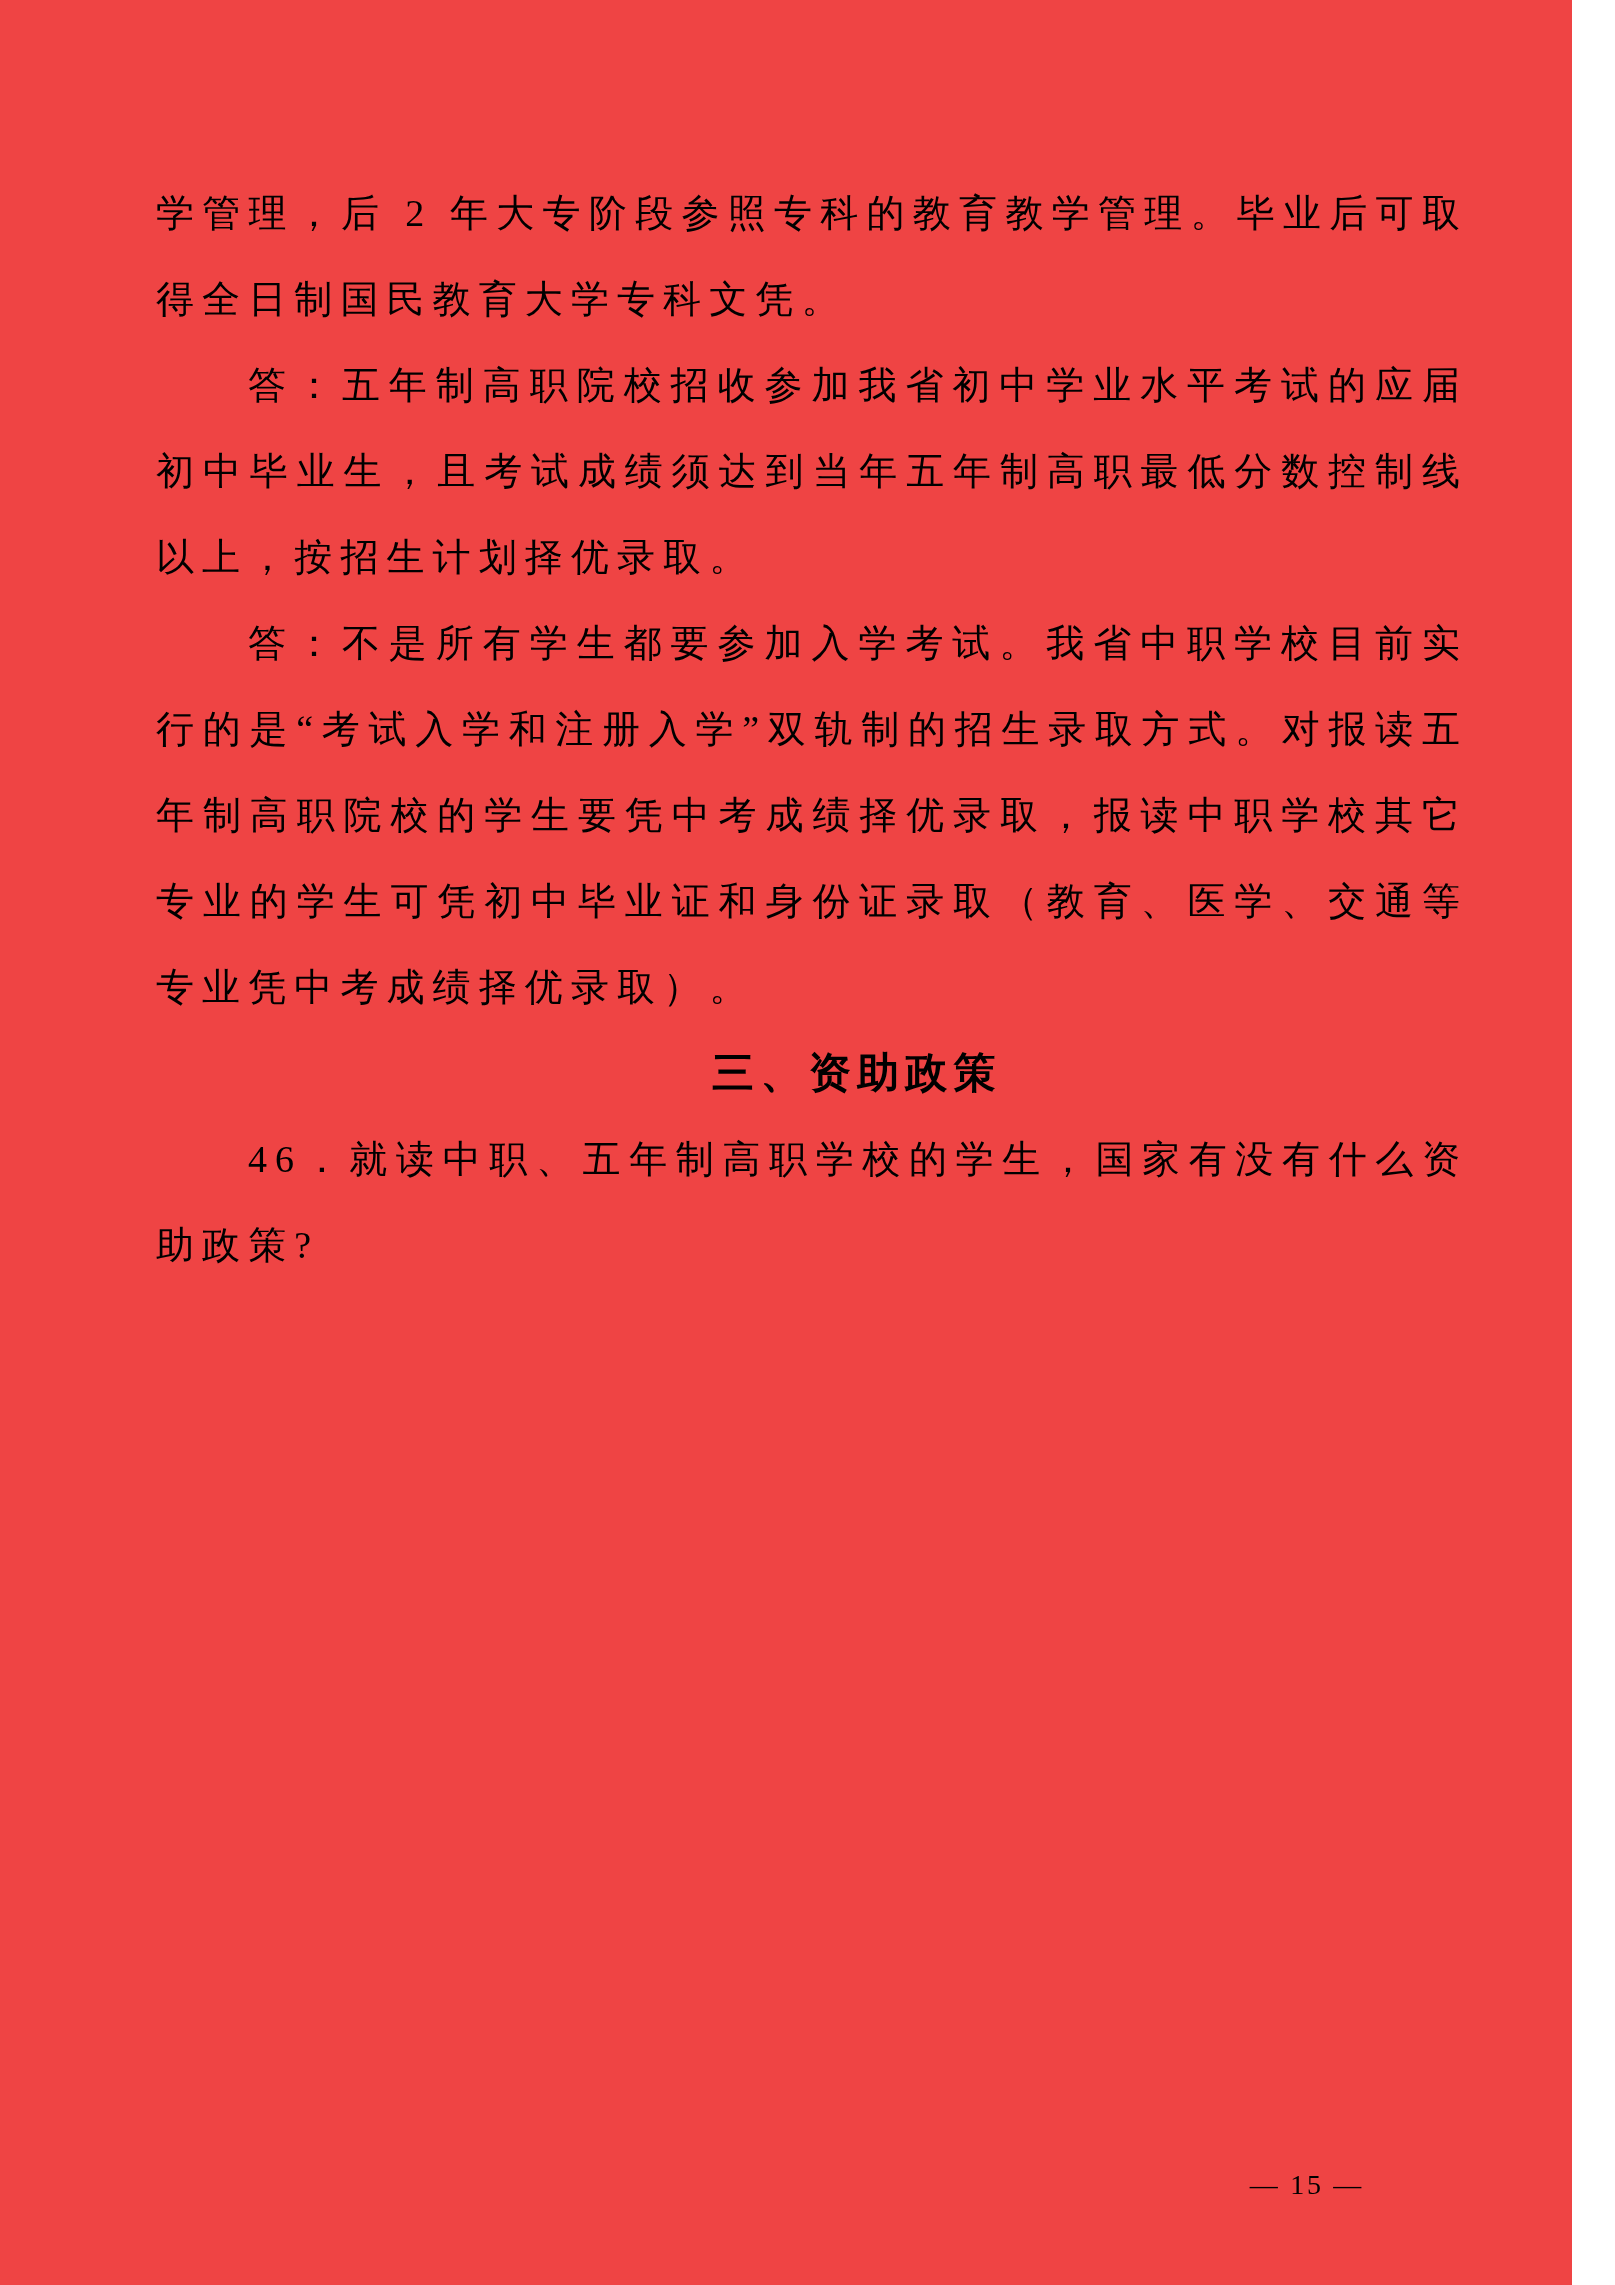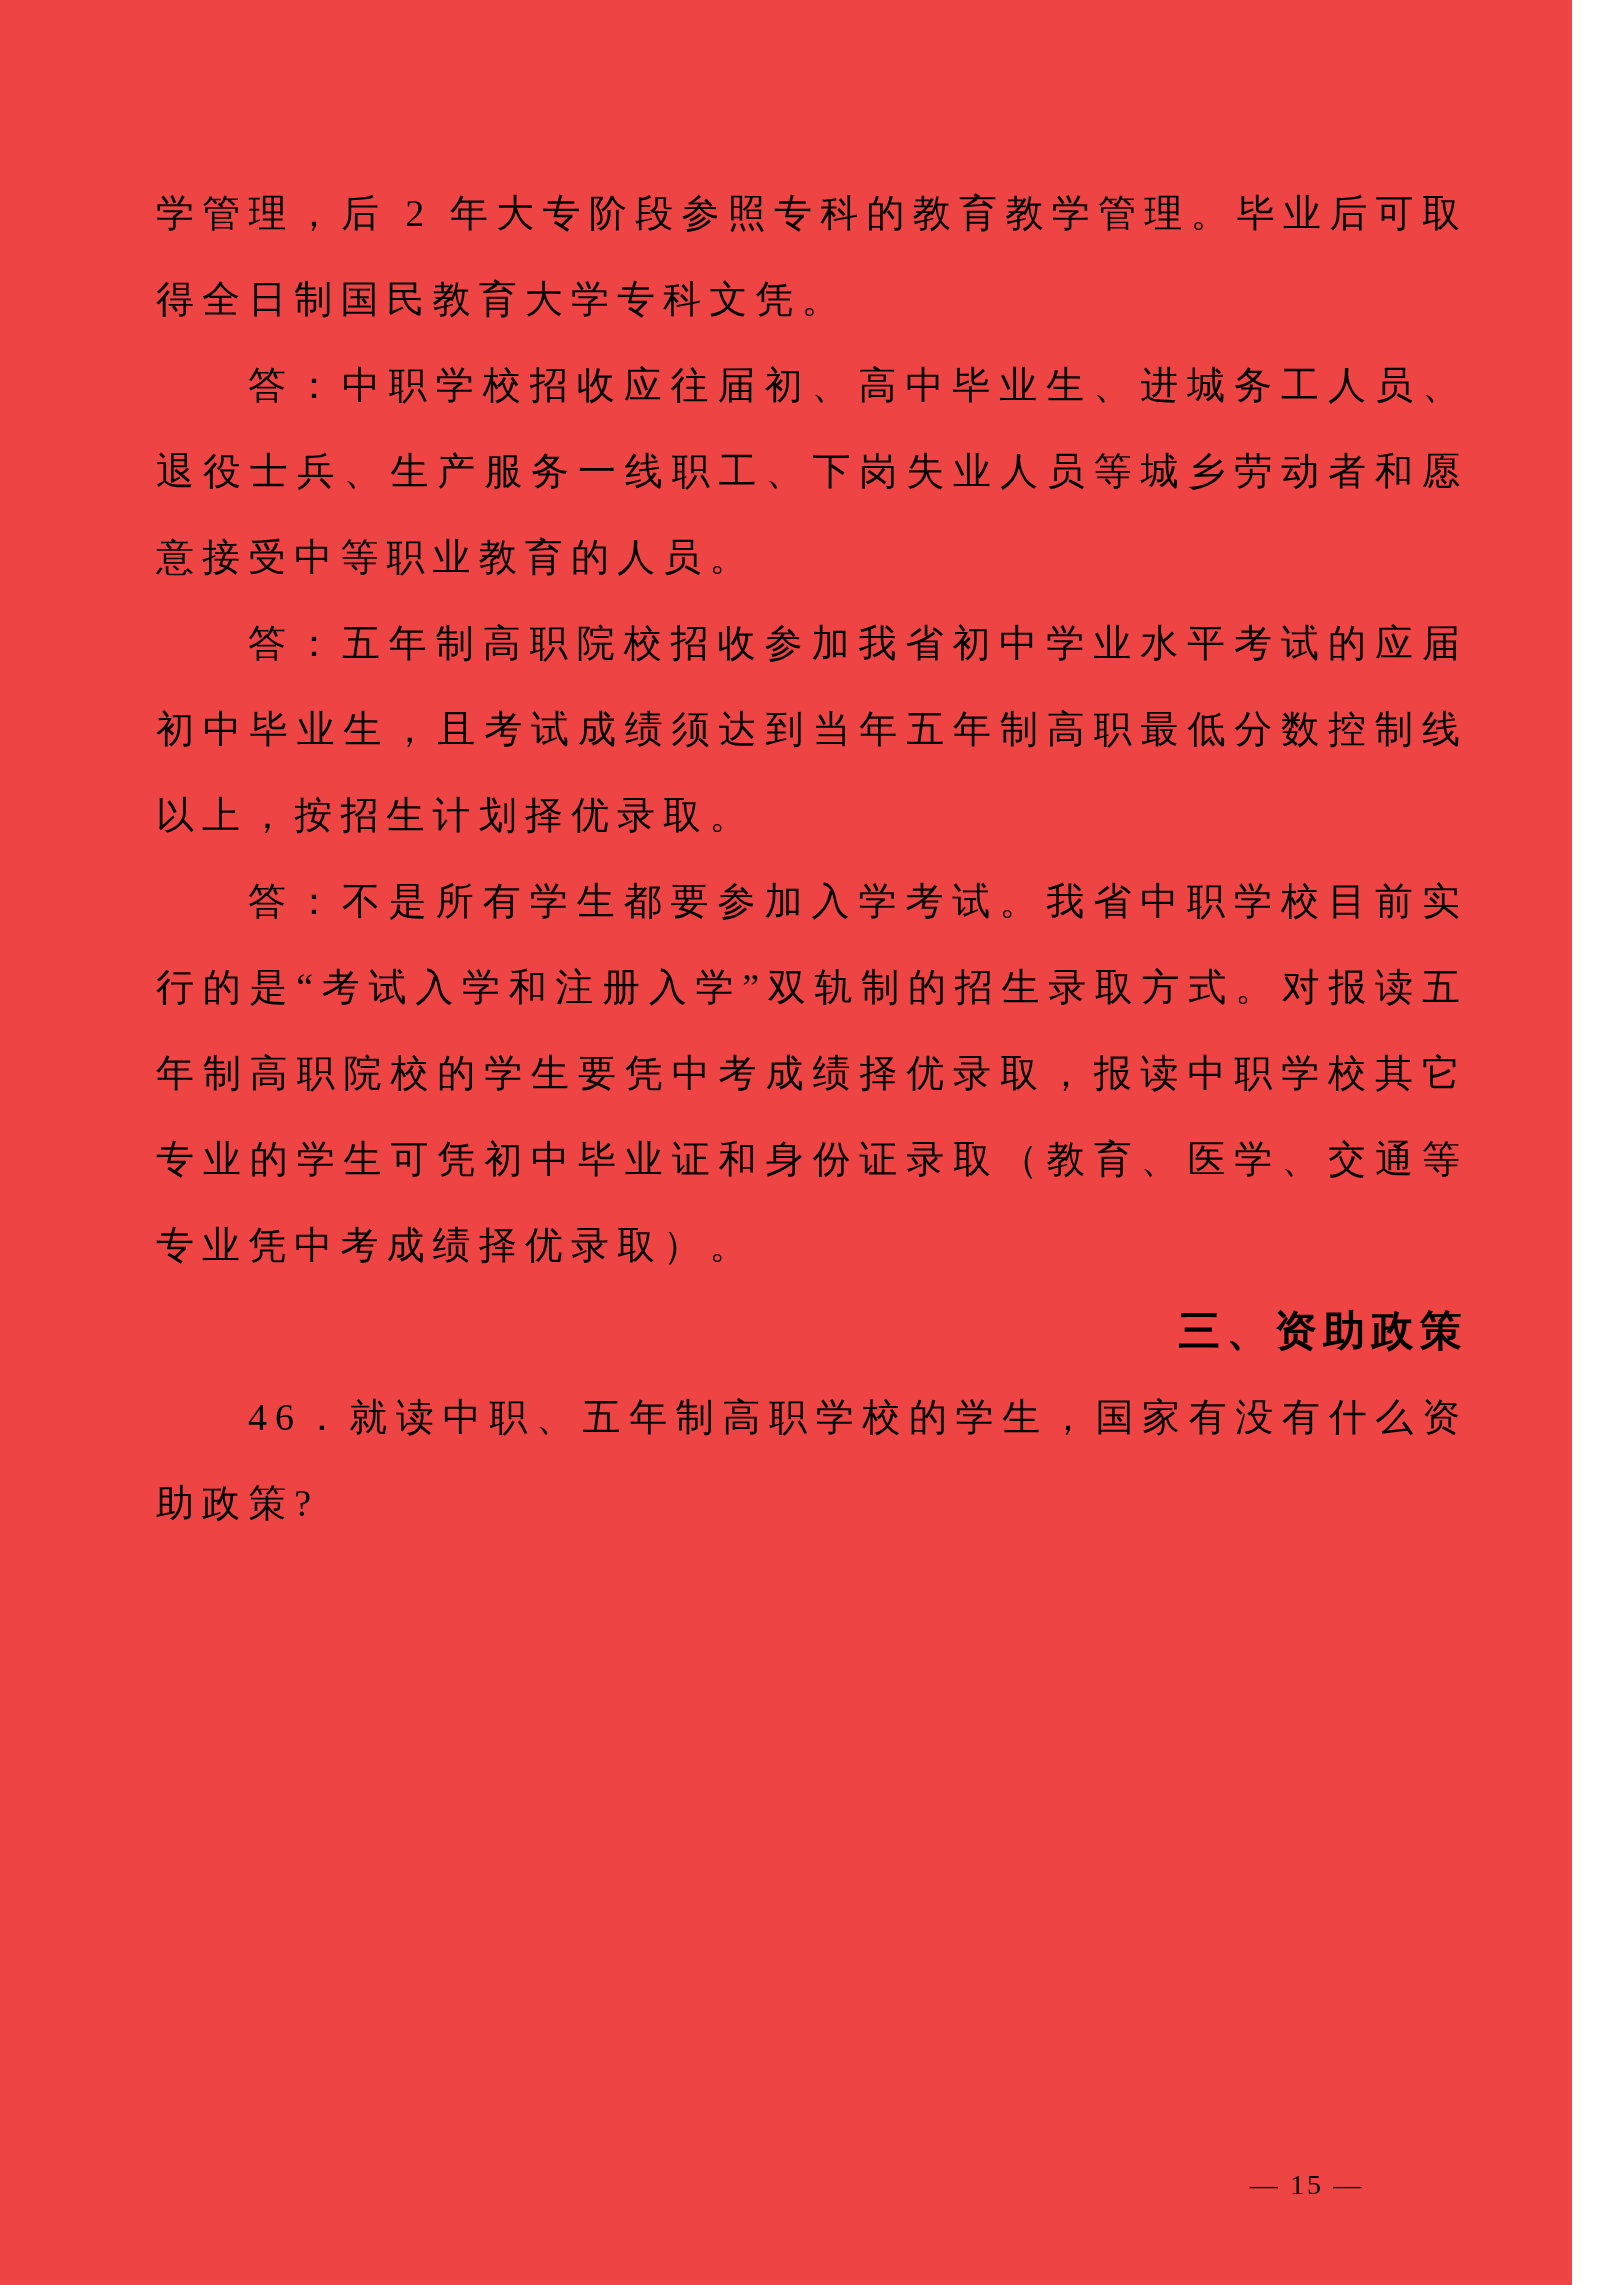--- a/index.html
+++ b/index.html
@@ -37,39 +37,38 @@
   }
   .doc h2.heading {
     margin: 0;
     padding: 0;
     text-indent: 90px;
     font-family: Liberation Sans, sans-serif;
     font-weight: bold;
     font-size: 42px;
     line-height: 86px;
     letter-spacing: 6.3px;
-    text-align: right;
+    text-align: center;
   }
   .pagenum {
     position: absolute;
     top: 2169px;
     right: 208px;
     font-family: Liberation Serif, serif;
     font-size: 28px;
     letter-spacing: 2.7px;
     color: #000000;
   }
 </style>
 </head>
 <body>
 
 <div class="page">
   <div class="doc">
     <p class="noindent">学管理，后 2 年大专阶段参照专科的教育教学管理。毕业后可取得全日制国民教育大学专科文凭。</p>
-    <p>答：中职学校招收应往届初、高中毕业生、进城务工人员、退役士兵、生产服务一线职工、下岗失业人员等城乡劳动者和愿意接受中等职业教育的人员。</p>
     <p>答：五年制高职院校招收参加我省初中学业水平考试的应届初中毕业生，且考试成绩须达到当年五年制高职最低分数控制线以上，按招生计划择优录取。</p>
     <p>答：不是所有学生都要参加入学考试。我省中职学校目前实行的是“考试入学和注册入学”双轨制的招生录取方式。对报读五年制高职院校的学生要凭中考成绩择优录取，报读中职学校其它专业的学生可凭初中毕业证和身份证录取（教育、医学、交通等专业凭中考成绩择优录取）。</p>
     <h2 class="heading">三、资助政策</h2>
     <p>46．就读中职、五年制高职学校的学生，国家有没有什么资助政策?</p>
   </div>
   <div class="pagenum">— 15 —</div>
 </div>
 
 
 </body></html>

